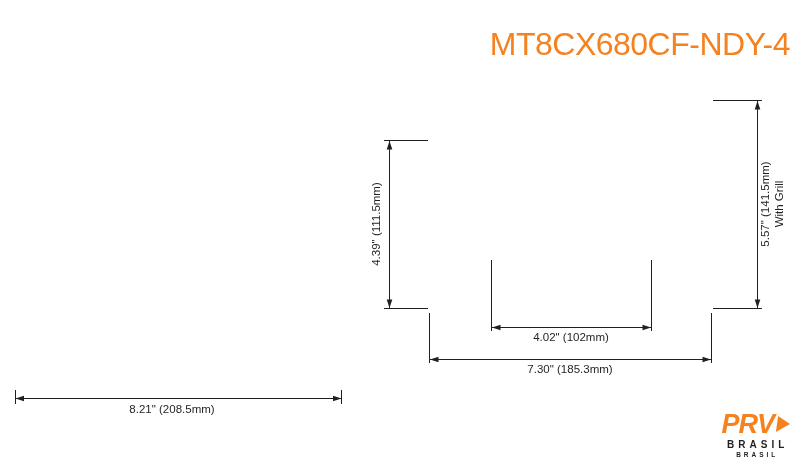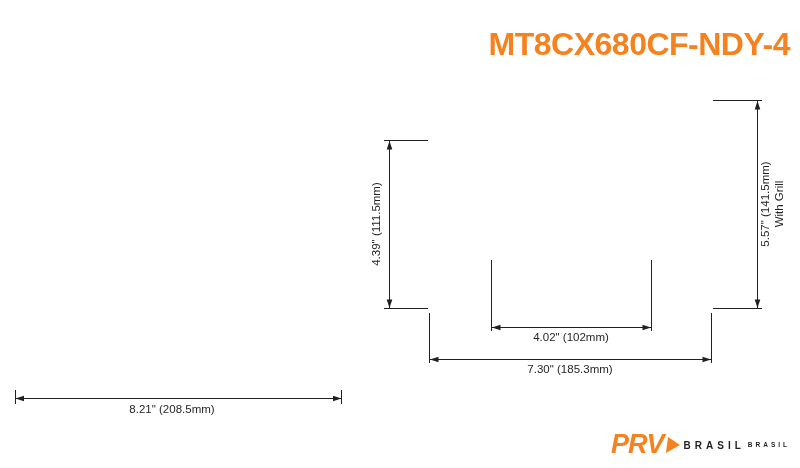--- a/index.html
+++ b/index.html
@@ -21,30 +21,30 @@
   }
   .dim-label.vert{
     transform:translate(-50%,-50%) rotate(-90deg);
     text-align:center;
     line-height:1.25;
   }
   .page-title{
     position:absolute;
     top:26px;right:10px;
     font-size:32px;
-    font-weight:bold;
+    font-weight:normal;
     letter-spacing:-0.5px;
     color:#F5821F;
     white-space:nowrap;
   }
   
   .logo{
     position:absolute;
     right:10px;bottom:10px;
-    display:flex;flex-direction:row;align-items:center;
+    display:flex;flex-direction:column;align-items:center;
     line-height:1;
   }
   .logo-row1{display:flex;align-items:center;gap:3px;}
   .logo-prv{
     font-size:27px;font-weight:bold;font-style:italic;
     letter-spacing:-1px;color:#F5821F;
   }
   .logo-tri{
     width:0;height:0;
     border-left:13px solid #F5821F;

